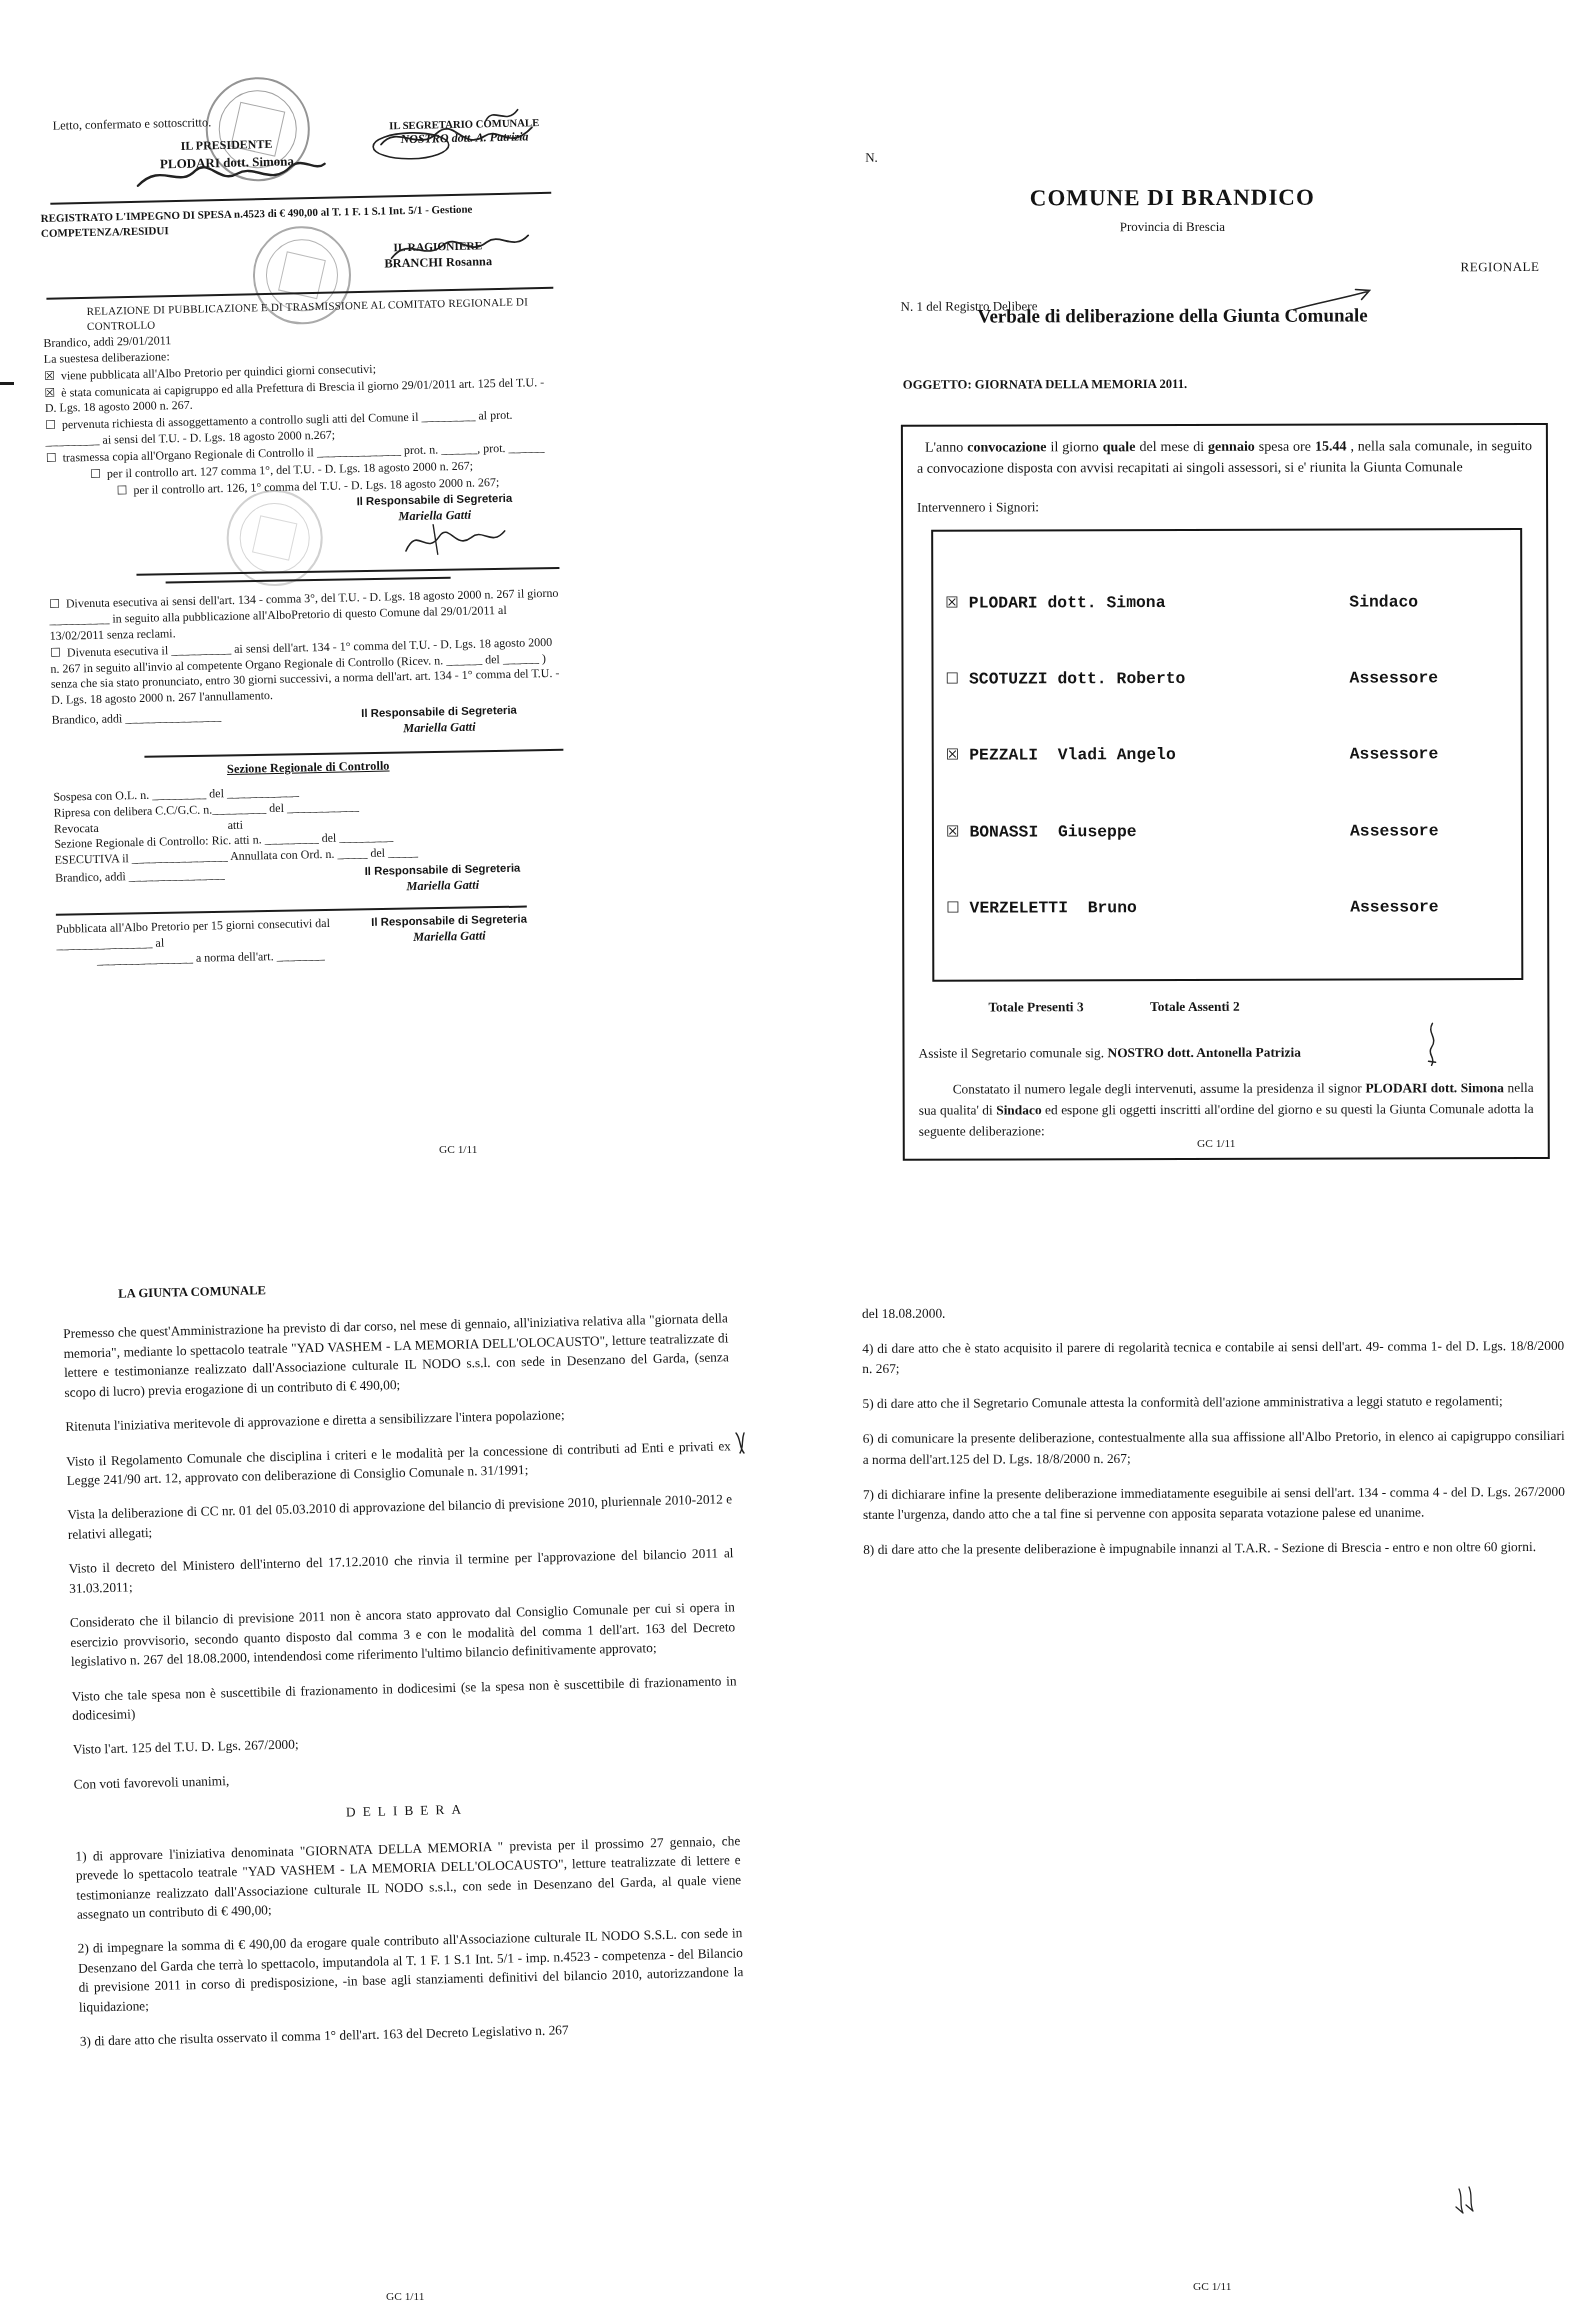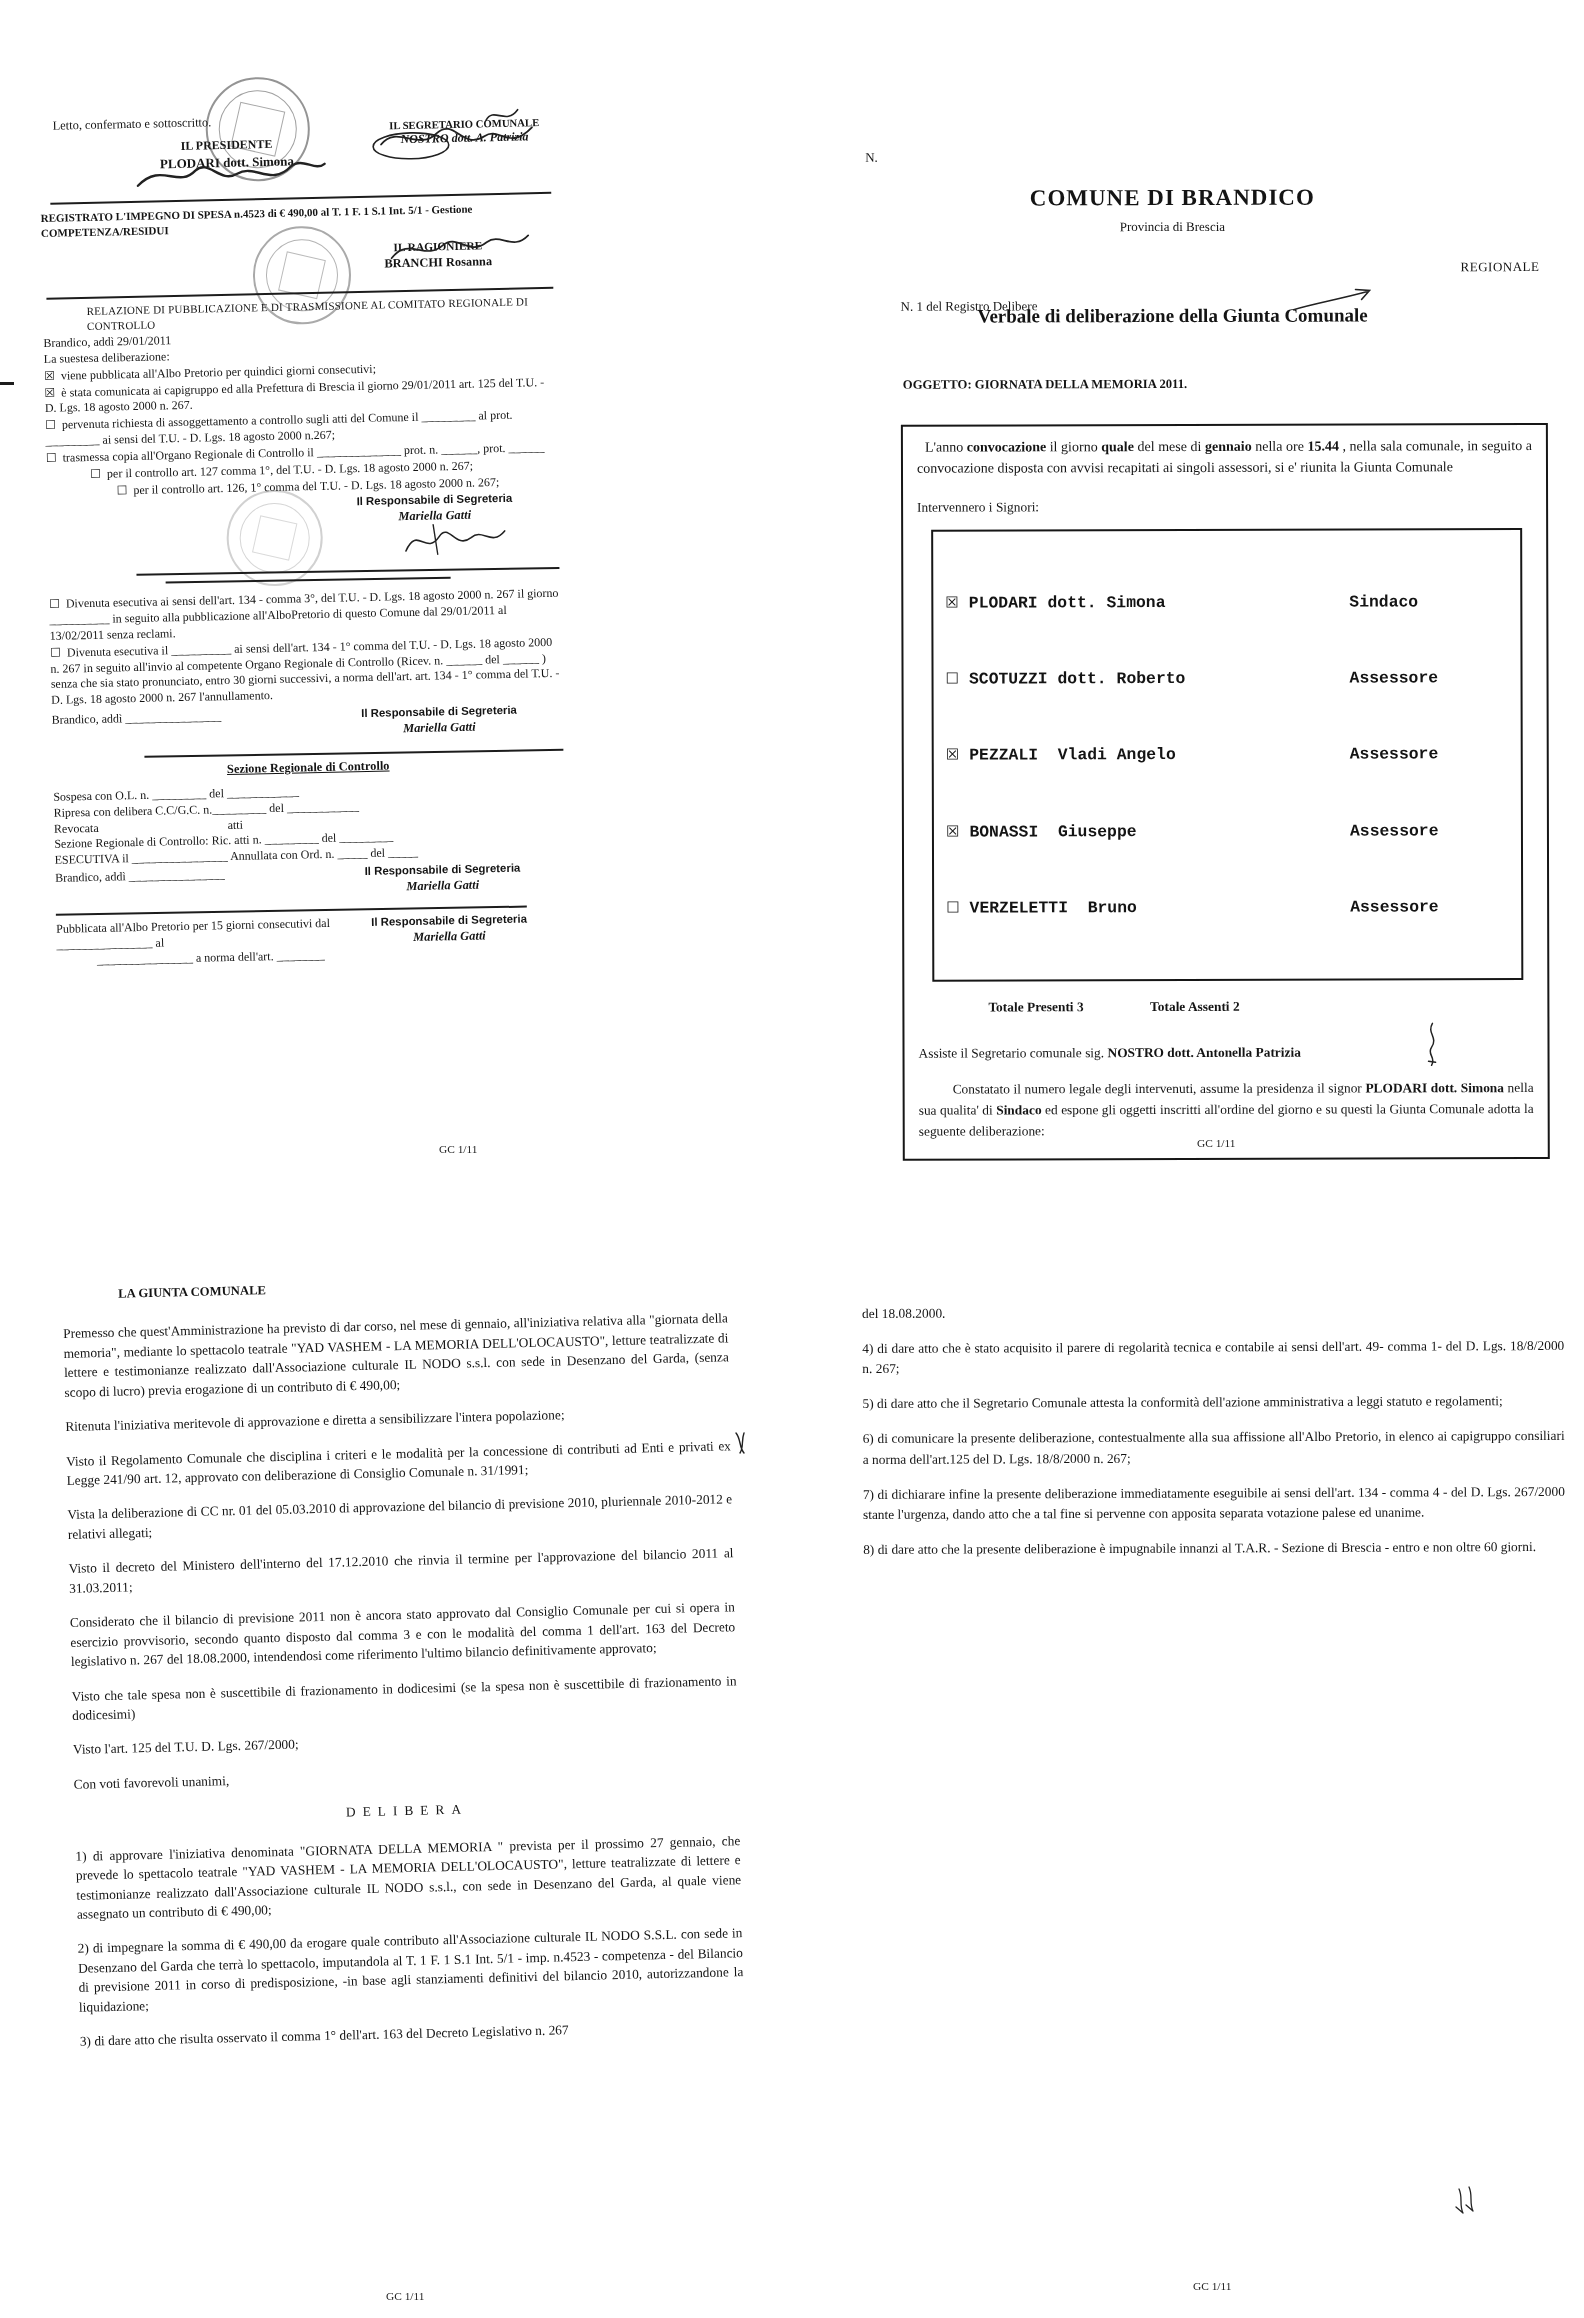--- a/index.html
+++ b/index.html
@@ -199,21 +199,21 @@
     <svg class="sig" style="left:498px;top:199px;" width="90" height="26" viewBox="0 0 90 26">
       <path d="M4,22 C24,16 48,12 78,4 M66,2 L80,3 L72,12" stroke-width="1.6"></path>
     </svg>
 
     <div class="ctr" id="verbale-title" style="margin-top:66px;">Verbale di deliberazione della Giunta Comunale</div>
 
     <div class="b" style="margin:44px 0 0 111px;font-size:12.7px;">OGGETTO: GIORNATA DELLA MEMORIA 2011.</div>
 
     <div class="outer-box" style="margin:30px 6px 0 109px;padding:10px 14px 16px 14px;min-height:537px;">
       <div class="just" style="font-size:14px;line-height:1.55;text-indent:8px;">
-        <span>L'anno </span><span class="b">convocazione</span><span> il giorno  </span><span class="b">quale</span><span> del mese di  </span><span class="b">gennaio</span><span>  nella ore  </span><span class="b">15.44</span><span> , nella sala comunale, in seguito a convocazione disposta con avvisi recapitati ai singoli assessori, si e' riunita la Giunta Comunale</span>
+        <span>L'anno </span><span class="b">convocazione</span><span> il giorno  </span><span class="b">quale</span><span> del mese di  </span><span class="b">gennaio</span><span>  spesa ore  </span><span class="b">15.44</span><span> , nella sala comunale, in seguito a convocazione disposta con avvisi recapitati ai singoli assessori, si e' riunita la Giunta Comunale</span>
       </div>
 
       <div style="margin-top:18px;font-size:13.4px;">Intervennero i Signori:</div>
 
       <div class="members-box" style="margin:12px 10px 0 14px;padding:8px 12px;">
         <div class="member-row">
           <span class="cbx">☒</span><span class="nm">PLODARI dott. Simona</span><span class="rl">Sindaco</span>
         </div>
         <div class="member-row">
           <span class="cbx">☐</span><span class="nm">SCOTUZZI dott. Roberto</span><span class="rl">Assessore</span>

